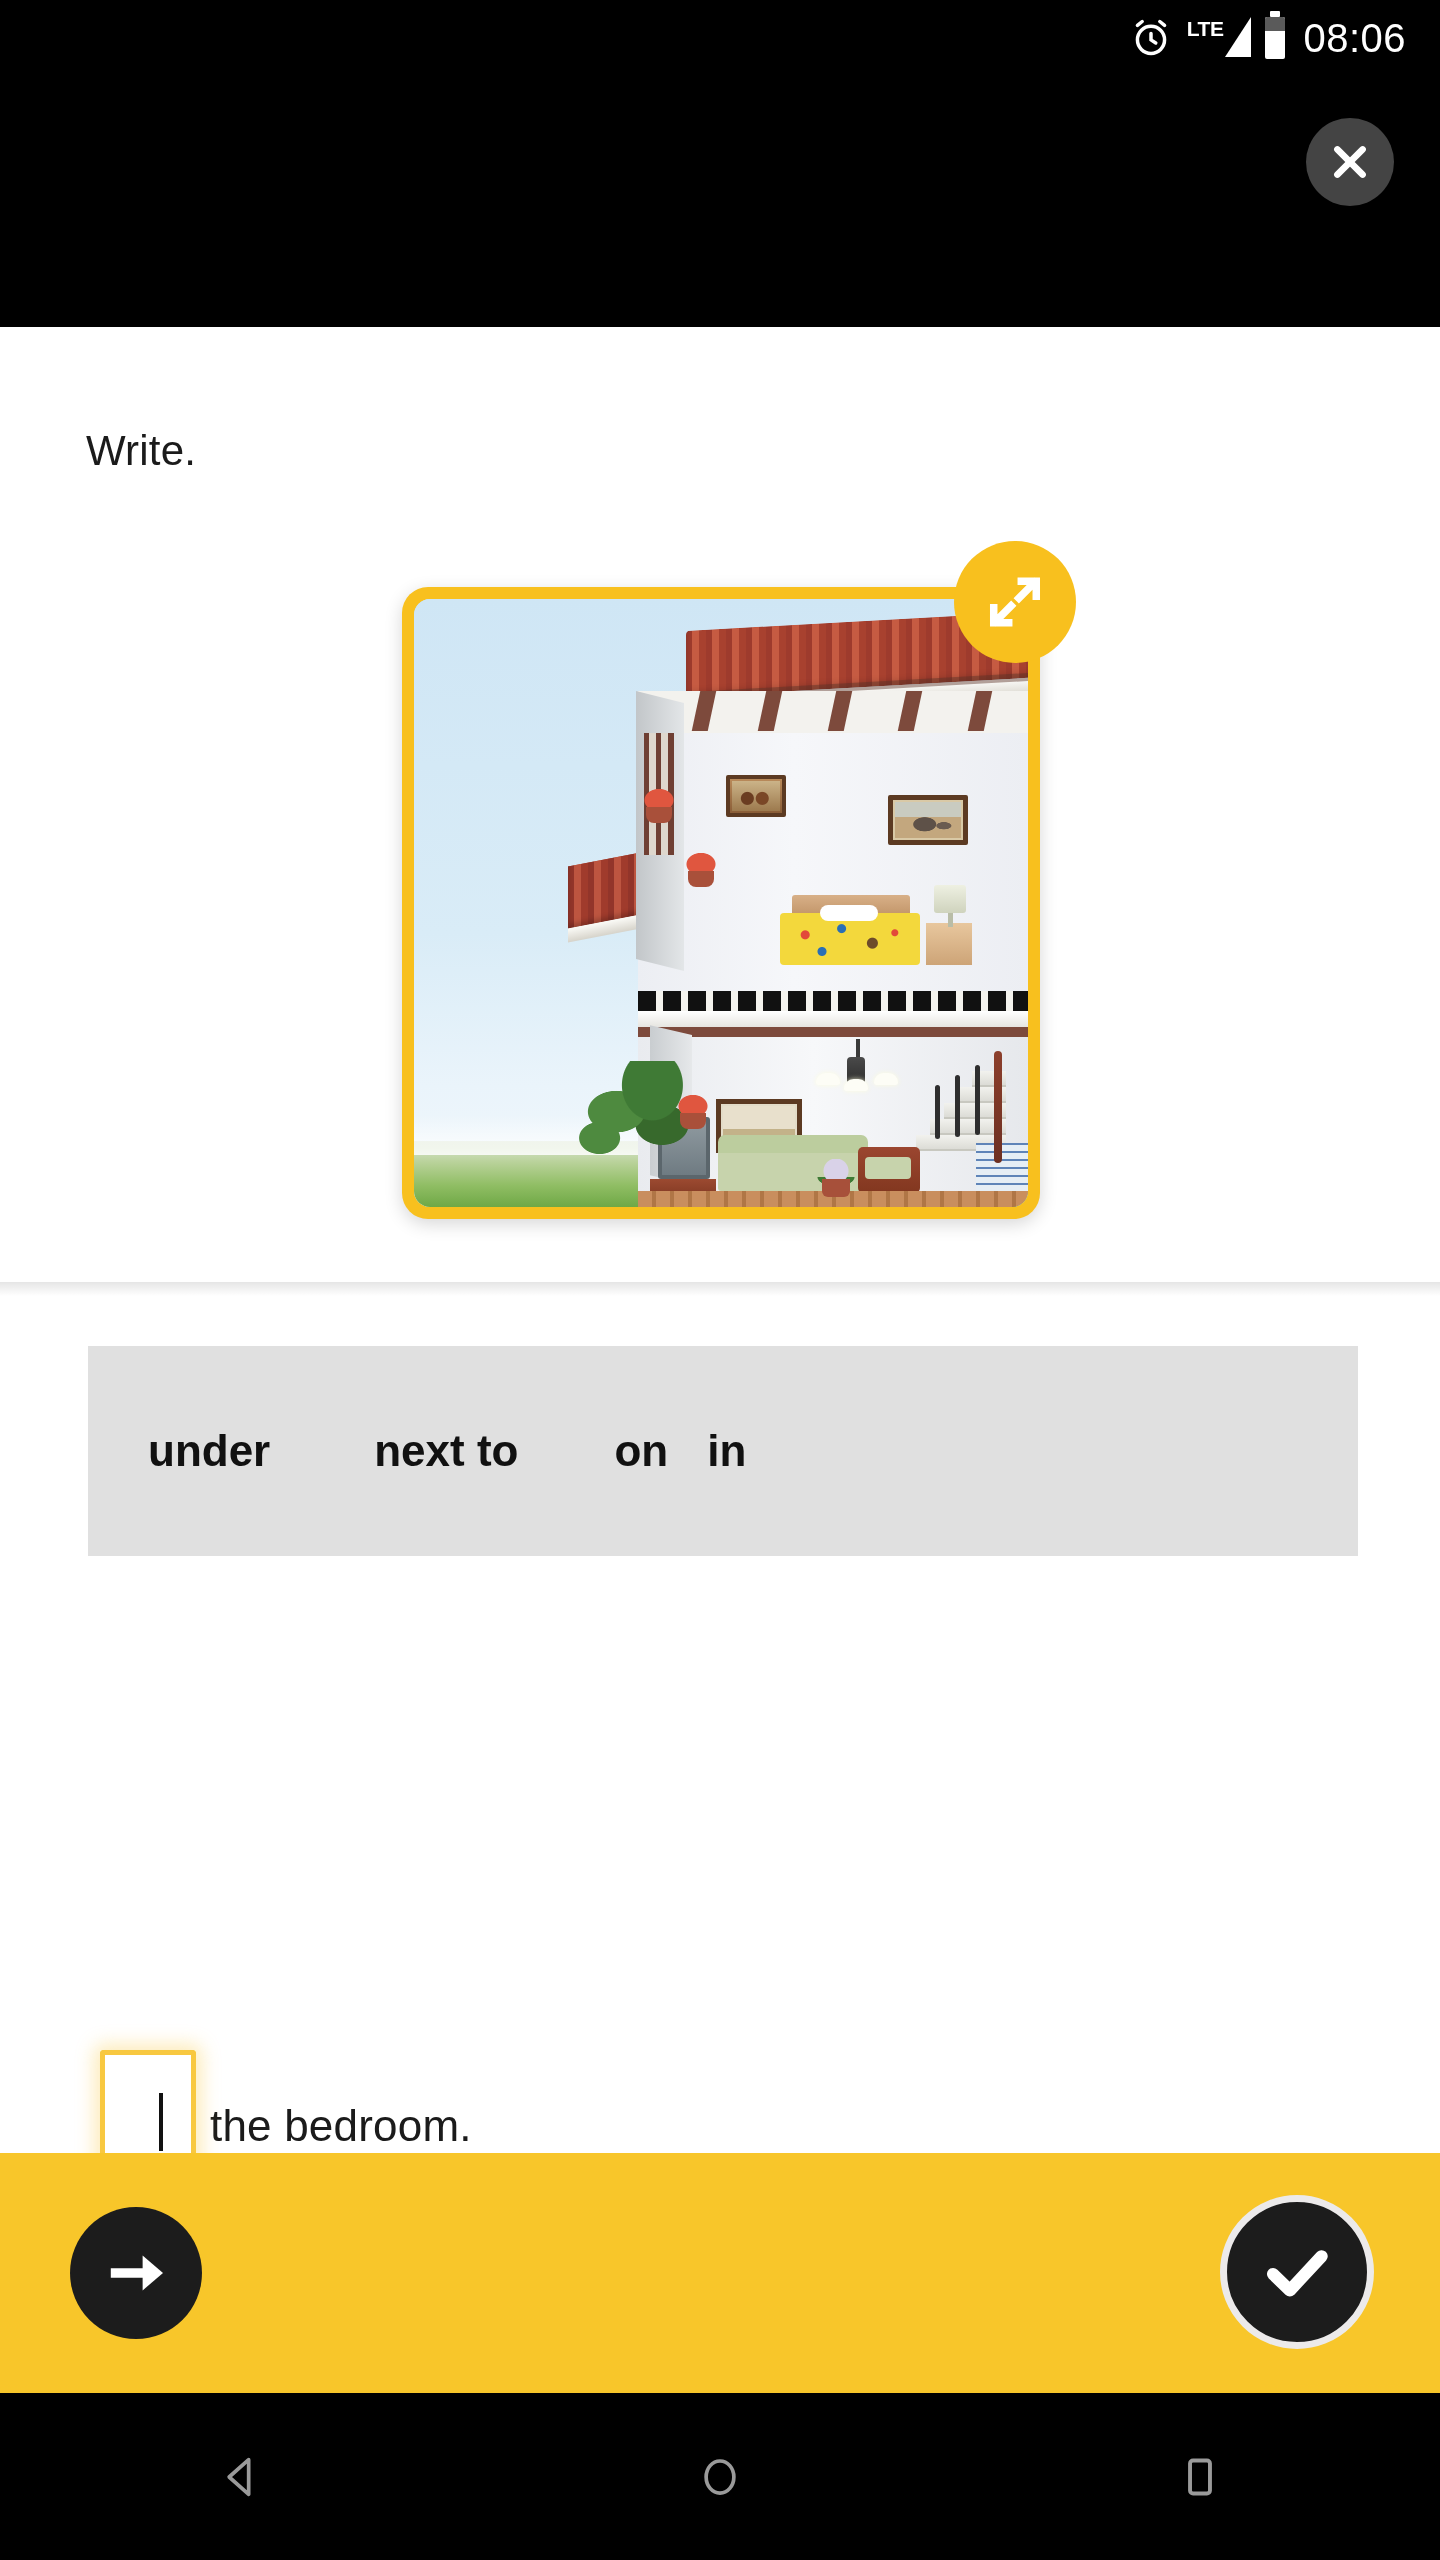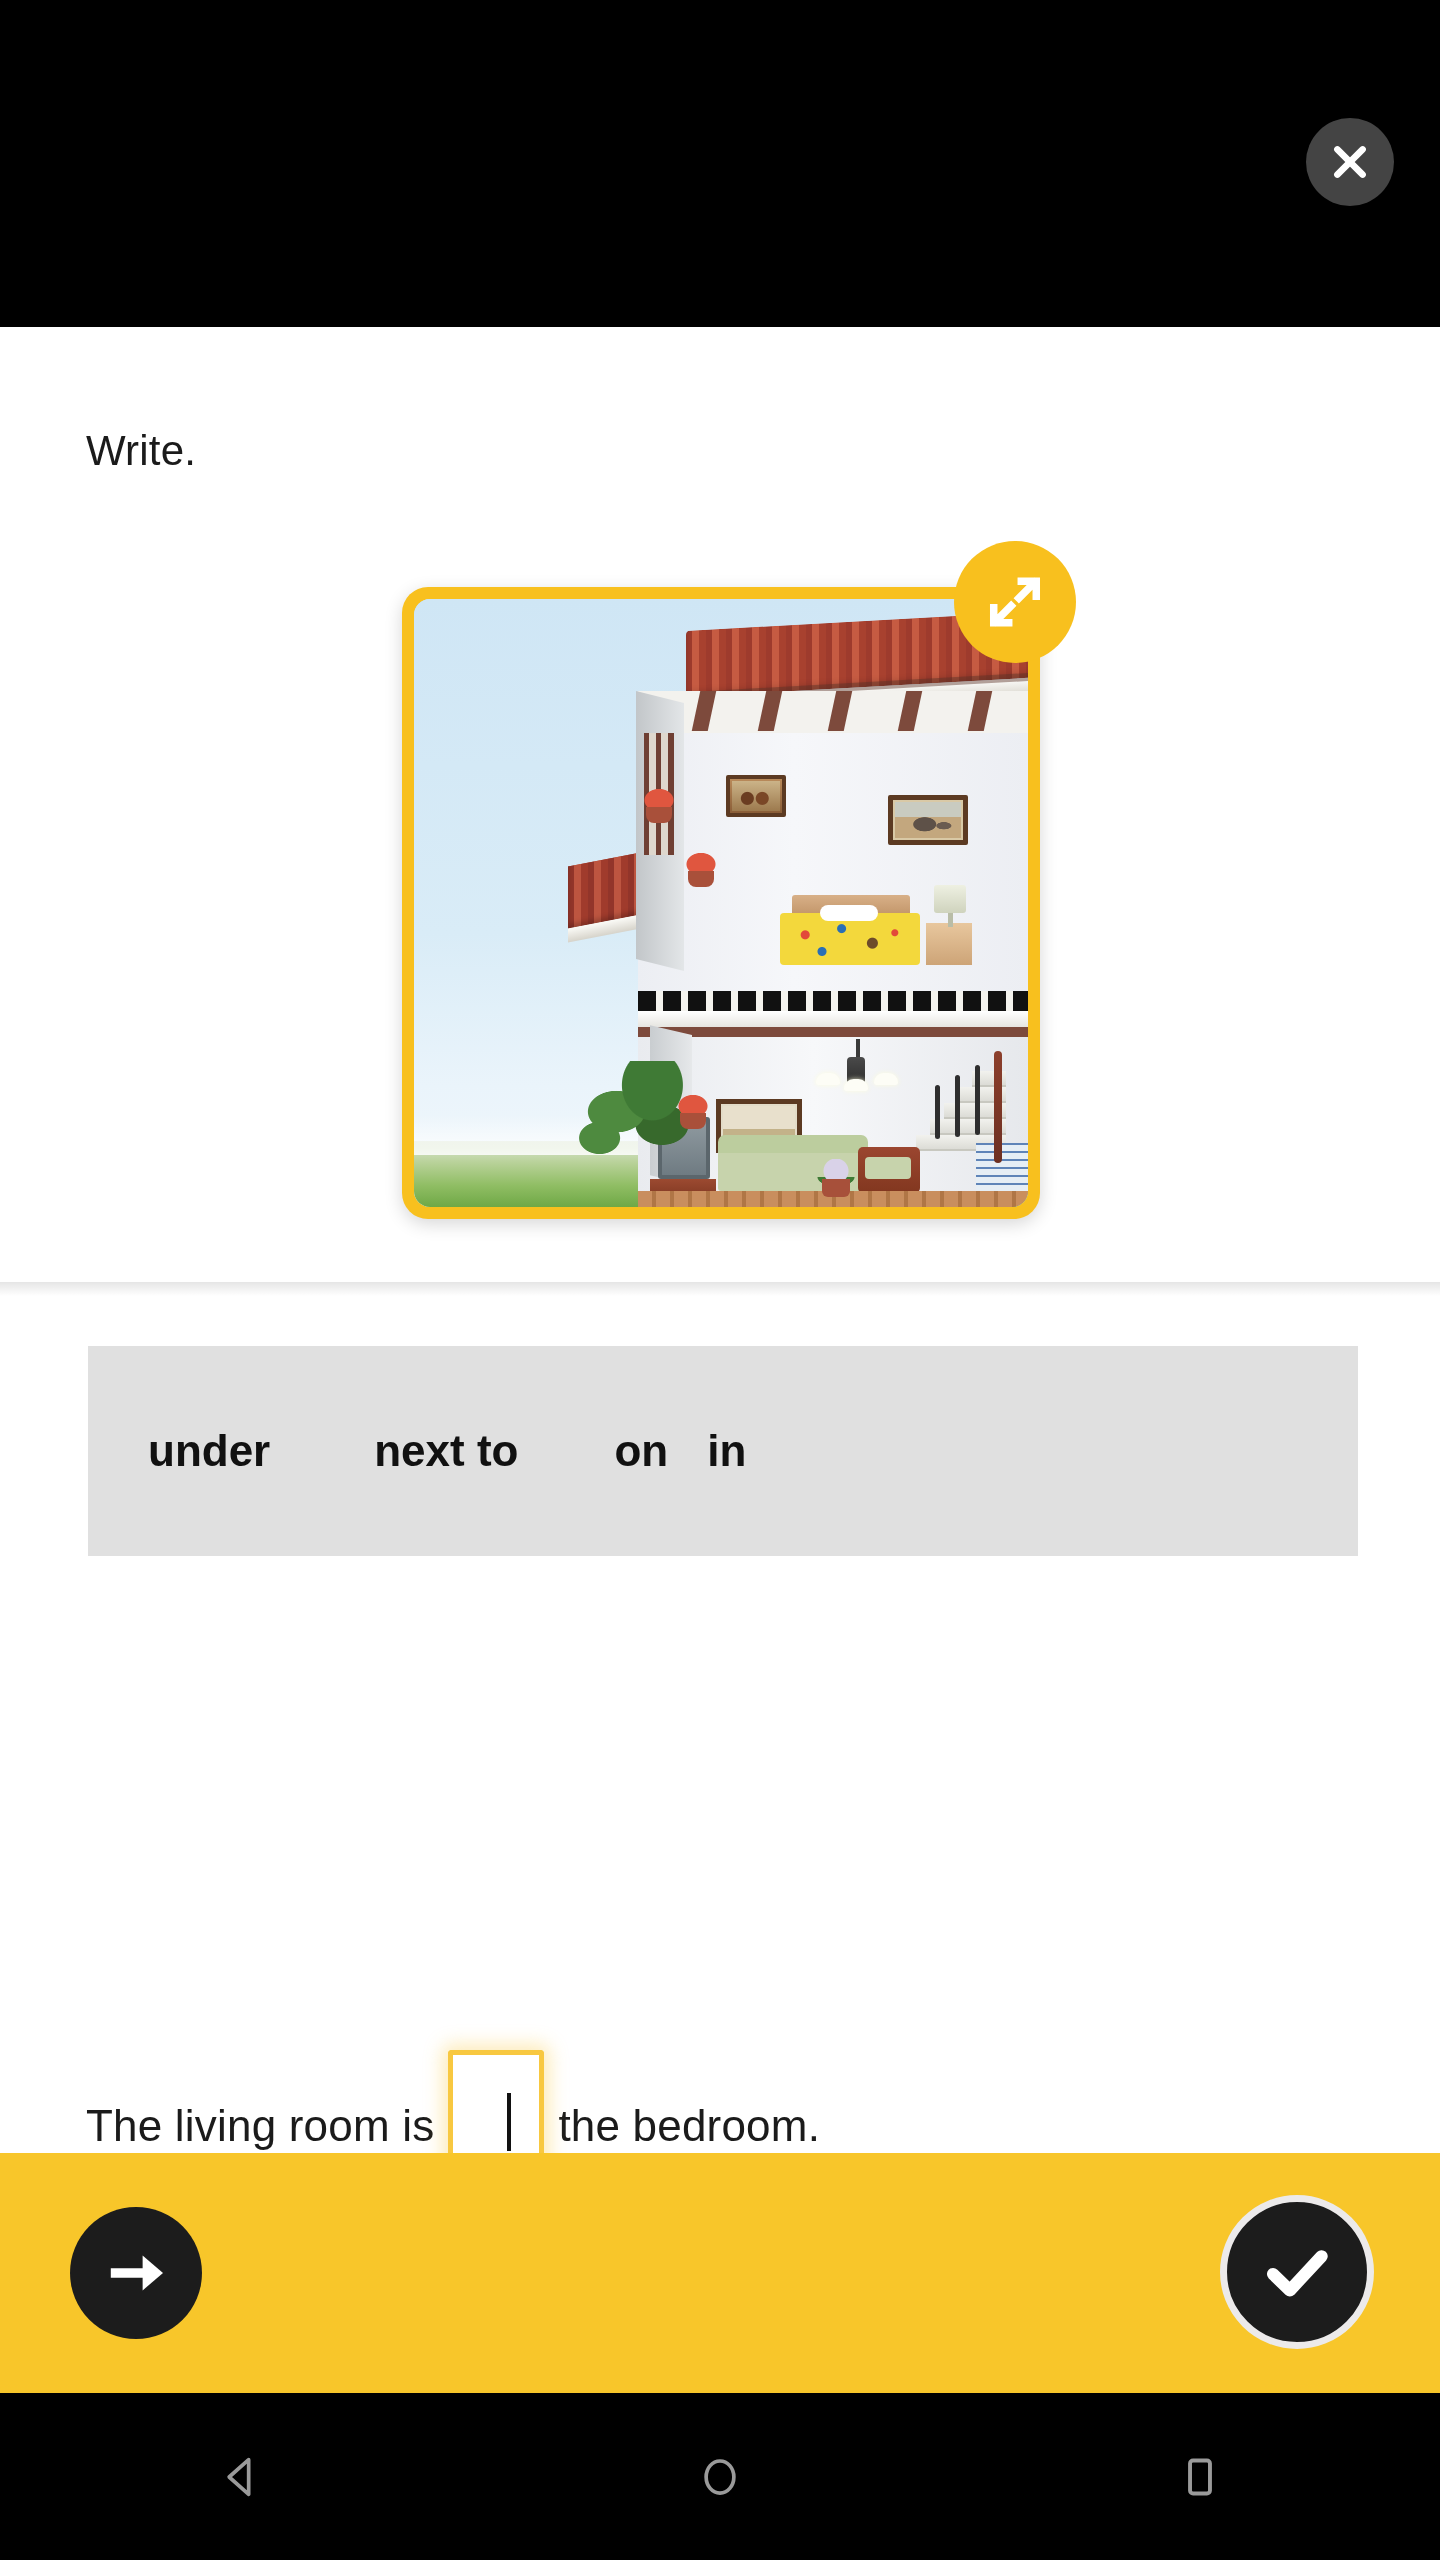--- a/index.html
+++ b/index.html
@@ -411,20 +411,41 @@
     display:flex; align-items:center; justify-content:space-around;
   }
   .nav-btn { width:120px; height:120px; display:flex; align-items:center; justify-content:center; cursor:pointer; }
 </style>
 </head>
 <body>
 
 <div class="screen">
 
   <div class="statusbar">
+    <div class="status-icons">
+
+      <span class="si alarm-icon">
+        <svg width="44" height="44" viewBox="0 0 24 24" fill="none" stroke="#ffffff" stroke-width="1.9">
+          <circle cx="12" cy="13" r="7.4"></circle>
+          <path d="M12 9.6V13l2.6 1.7" stroke-linecap="round"></path>
+          <path d="M4.6 5.1 7.2 3M19.4 5.1 16.8 3" stroke-linecap="round"></path>
+        </svg>
+      </span>
+
+      <span class="si lte-wrap">
+        <span class="lte-text">LTE</span>
+        <span class="signal-tri"></span>
+      </span>
+
+      <span class="si battery">
+        <span class="cap"></span>
+      </span>
+
+      <span class="clock-text">08:06</span>
+    </div>
 
     <div class="close-btn">
       <svg width="46" height="46" viewBox="0 0 24 24">
         <path d="M5.4 5.4 L18.6 18.6 M18.6 5.4 L5.4 18.6" stroke="#ffffff" stroke-width="3.4" stroke-linecap="round"></path>
       </svg>
     </div>
   </div>
 
   <div class="content">
 
@@ -528,21 +549,20 @@
     <div class="section-divider"></div>
 
     <div class="word-bank">
       <span class="word">under</span>
       <span class="word">next to</span>
       <span class="word">on</span>
       <span class="word">in</span>
     </div>
 
     <div class="sentence-row">
-      <span class="sentence-part">The living room is</span>
       <span class="blank-input">
         <span class="caret"></span>
       </span>
       <span class="sentence-part">the bedroom.</span>
     </div>
   </div>
 
   <div class="footer">
     <div class="next-btn">
       <svg width="72" height="72" viewBox="0 0 24 24">

